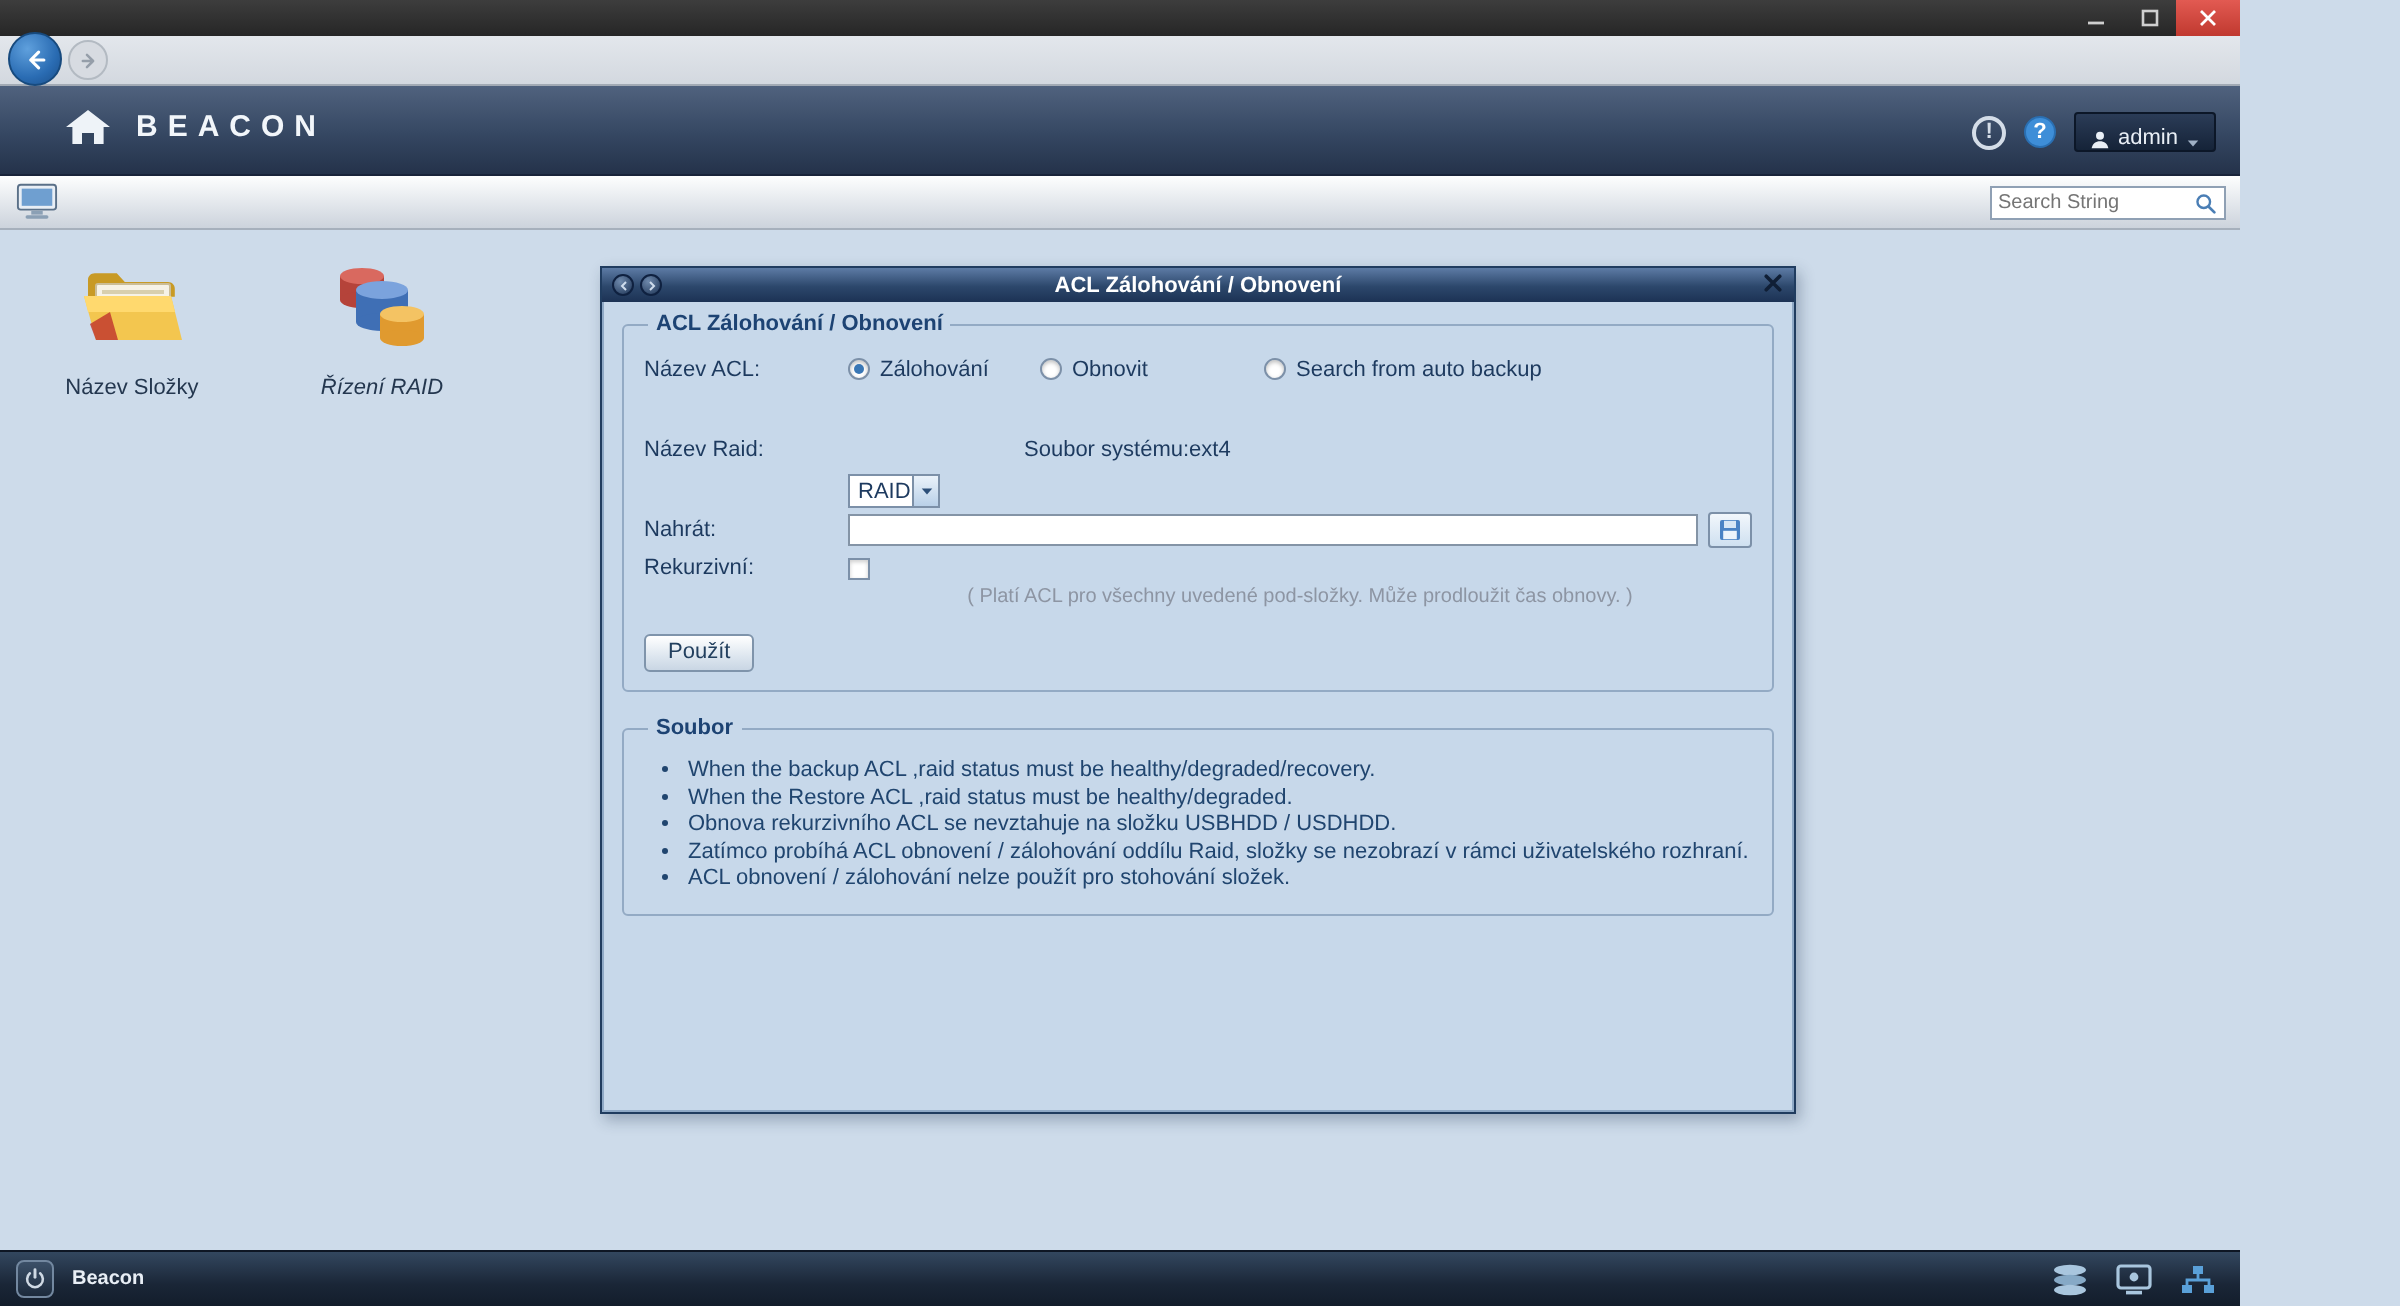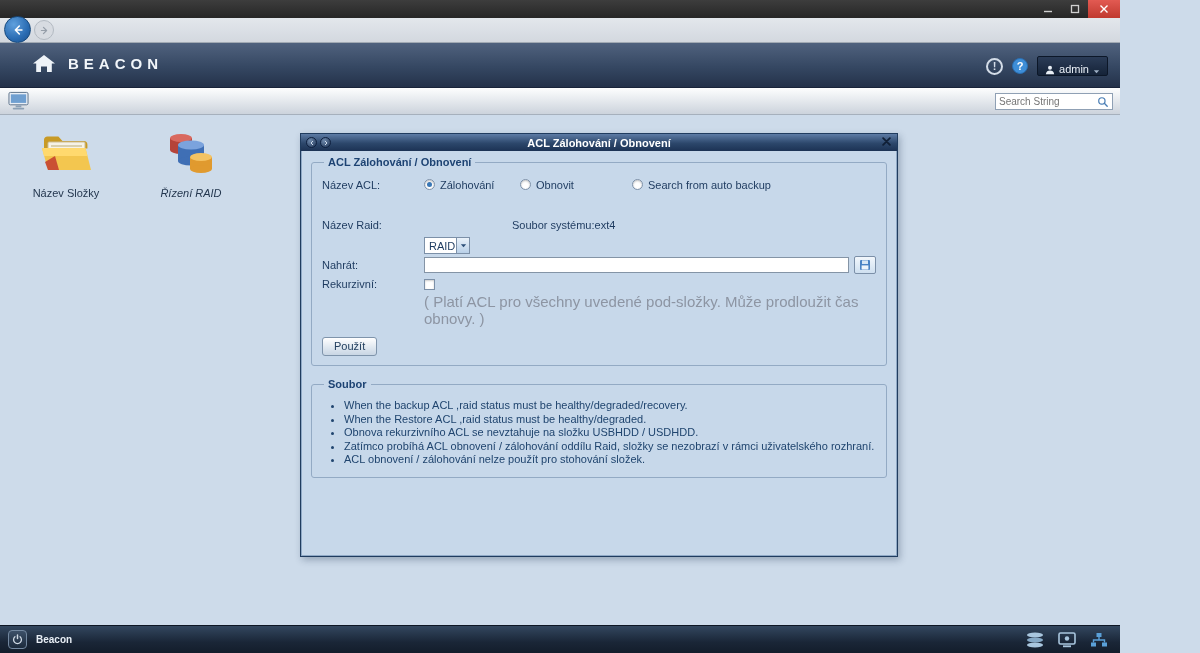--- a/index.html
+++ b/index.html
@@ -94,21 +94,21 @@
     background: linear-gradient(#eaf2fa, #b9d0e8); display: flex; align-items: center;
     justify-content: center; color: #2c4f79; }
   .fs-text { margin-left: 42px; }
   .text-input { flex: 1; max-width: 426px; height: 16px; background: #fff; border: 1px solid #8494a6;
     font-size: 11px; padding: 0 3px; margin-right: 5px; font-family: "Liberation Sans", sans-serif;
     color: #1d3a5f; outline: none; }
   .browse-btn { width: 22px; height: 18px; background: linear-gradient(#f2f7fc, #cfe0f0);
     border: 1px solid #7c90a8; border-radius: 2px; display: flex; align-items: center; justify-content: center; }
   .checkbox { width: 11px; height: 11px; background: #fff; border: 1px solid #7c90a8;
     box-shadow: inset 0 1px 2px rgba(0,0,0,.2); flex: none; }
-  .hint-row { margin-left: 102px; font-size: 15px; color: #8d95a3; margin-top: 1px; min-height: 14px; }
+  .hint-row { margin-left: 102px; font-size: 10px; color: #8d95a3; margin-top: 1px; min-height: 14px; text-align: center; }
   .apply-btn { margin-top: 10px; display: inline-block; padding: 2px 11px 3px; font-size: 11px;
     color: #23405f; background: linear-gradient(#ffffff, #dde6ef 60%, #c9d6e4);
     border: 1px solid #7f94ab; border-radius: 3px; font-family: "Liberation Sans", sans-serif; }
 
   .desc-frame { margin-top: 12px; }
   .desc-list { margin: 3px 0 3px 22px; }
   .desc-list li { font-size: 11px; color: #20456f; margin: 1.5px 0; }
 
   
   .statusbar { position: absolute; left: 0; right: 0; bottom: 0; height: 28px;

